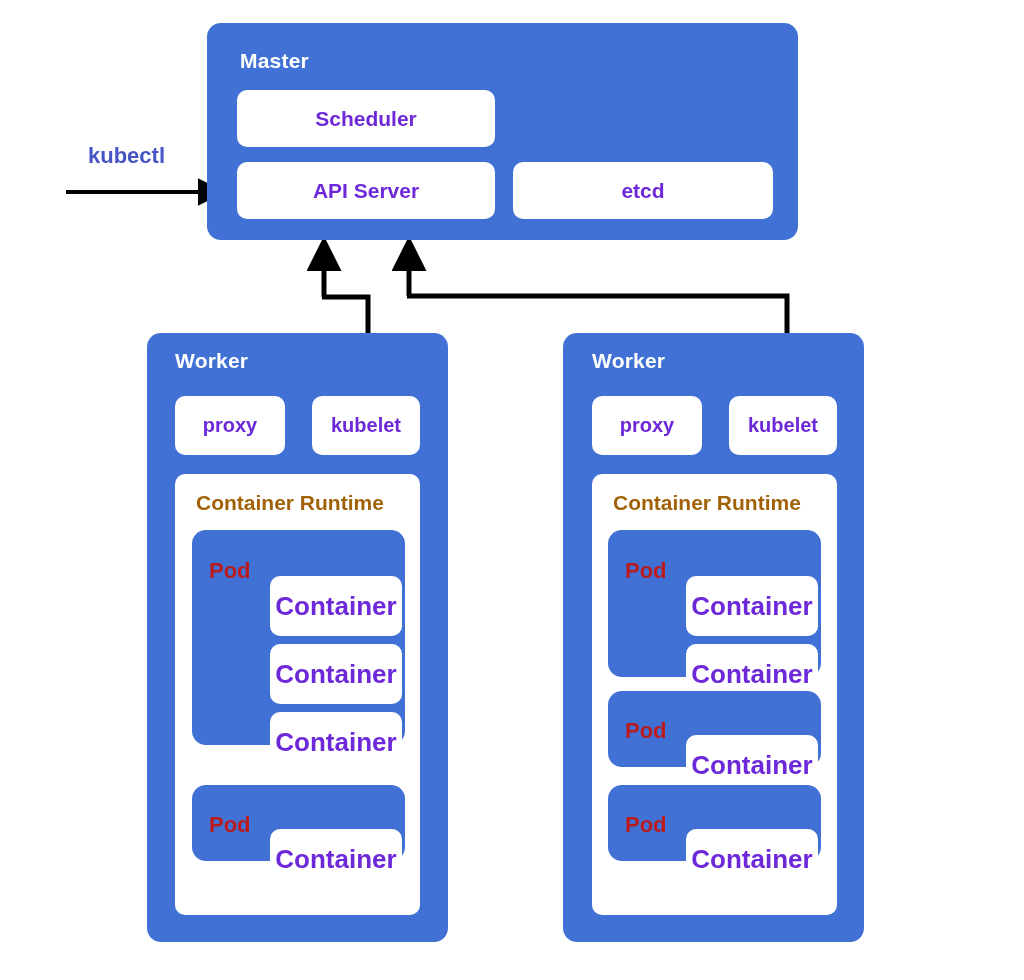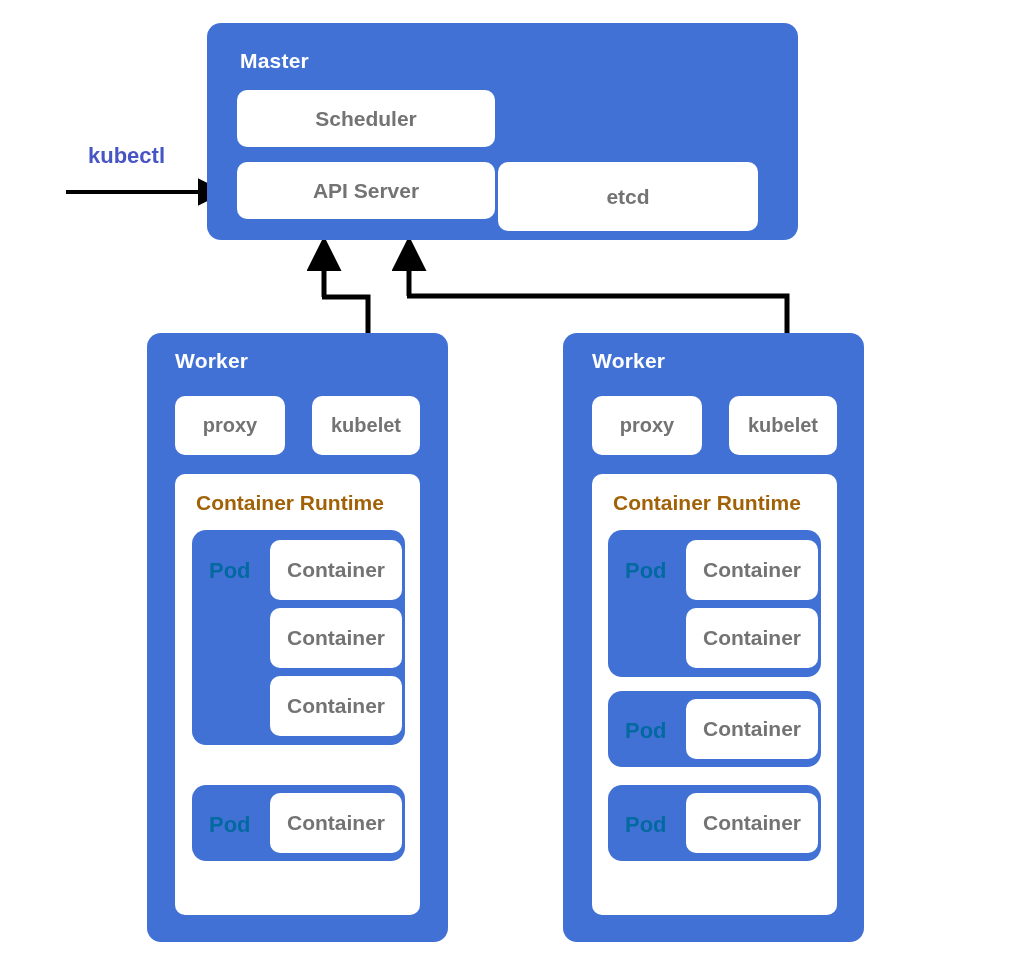--- a/index.html
+++ b/index.html
@@ -39,48 +39,48 @@
     letter-spacing: 0.2px;
     white-space: nowrap;
   }
 
   .white-box-label {
     width: 100%;
     height: 100%;
     display: flex;
     align-items: center;
     justify-content: center;
-    color: #737373;
+    color: #6d28d9;
     font-weight: bold;
     white-space: nowrap;
   }
 
   
   .master-box { font-size: 21px; }
 
   
   .svc-box { font-size: 20px; }
 
   .cr-title {
     position: absolute;
     color: #a16207;
     font-weight: bold;
     font-size: 21px;
     white-space: nowrap;
   }
 
   .pod-label {
     position: absolute;
-    color: #0369a1;
+    color: #b91c1c;
     font-weight: bold;
     font-size: 22px;
     white-space: nowrap;
   }
 
-  .container-box { font-size: 21px; }
+  .container-box { font-size: 26px; margin-top: 36px; }
 
   
   .kubectl-label {
     position: absolute;
     color: #4756c4;
     font-weight: bold;
     font-size: 22px;
     white-space: nowrap;
   }
 
@@ -127,21 +127,21 @@
 
   <div class="node-white master-box" style="left:237px; top:90px; width:258px; height:57px;">
     <span class="white-box-label">Scheduler</span>
   </div>
 
 
   <div class="node-white master-box" style="left:237px; top:162px; width:258px; height:57px;">
     <span class="white-box-label">API Server</span>
   </div>
 
-  <div class="node-white master-box" style="left:498px; top:162px; width:260px; height:69px;">
+  <div class="node-white master-box" style="left:513px; top:162px; width:260px; height:57px;">
     <span class="white-box-label">etcd</span>
   </div>
 
   <div class="node-blue" style="left:147px; top:333px; width:301px; height:609px;"></div>
 
   <div class="grp-title" style="left:175px; top:349px;">Worker</div>
 
   <div class="node-white svc-box" style="left:175px; top:396px; width:110px; height:59px;">
     <span class="white-box-label">proxy</span>
   </div>

